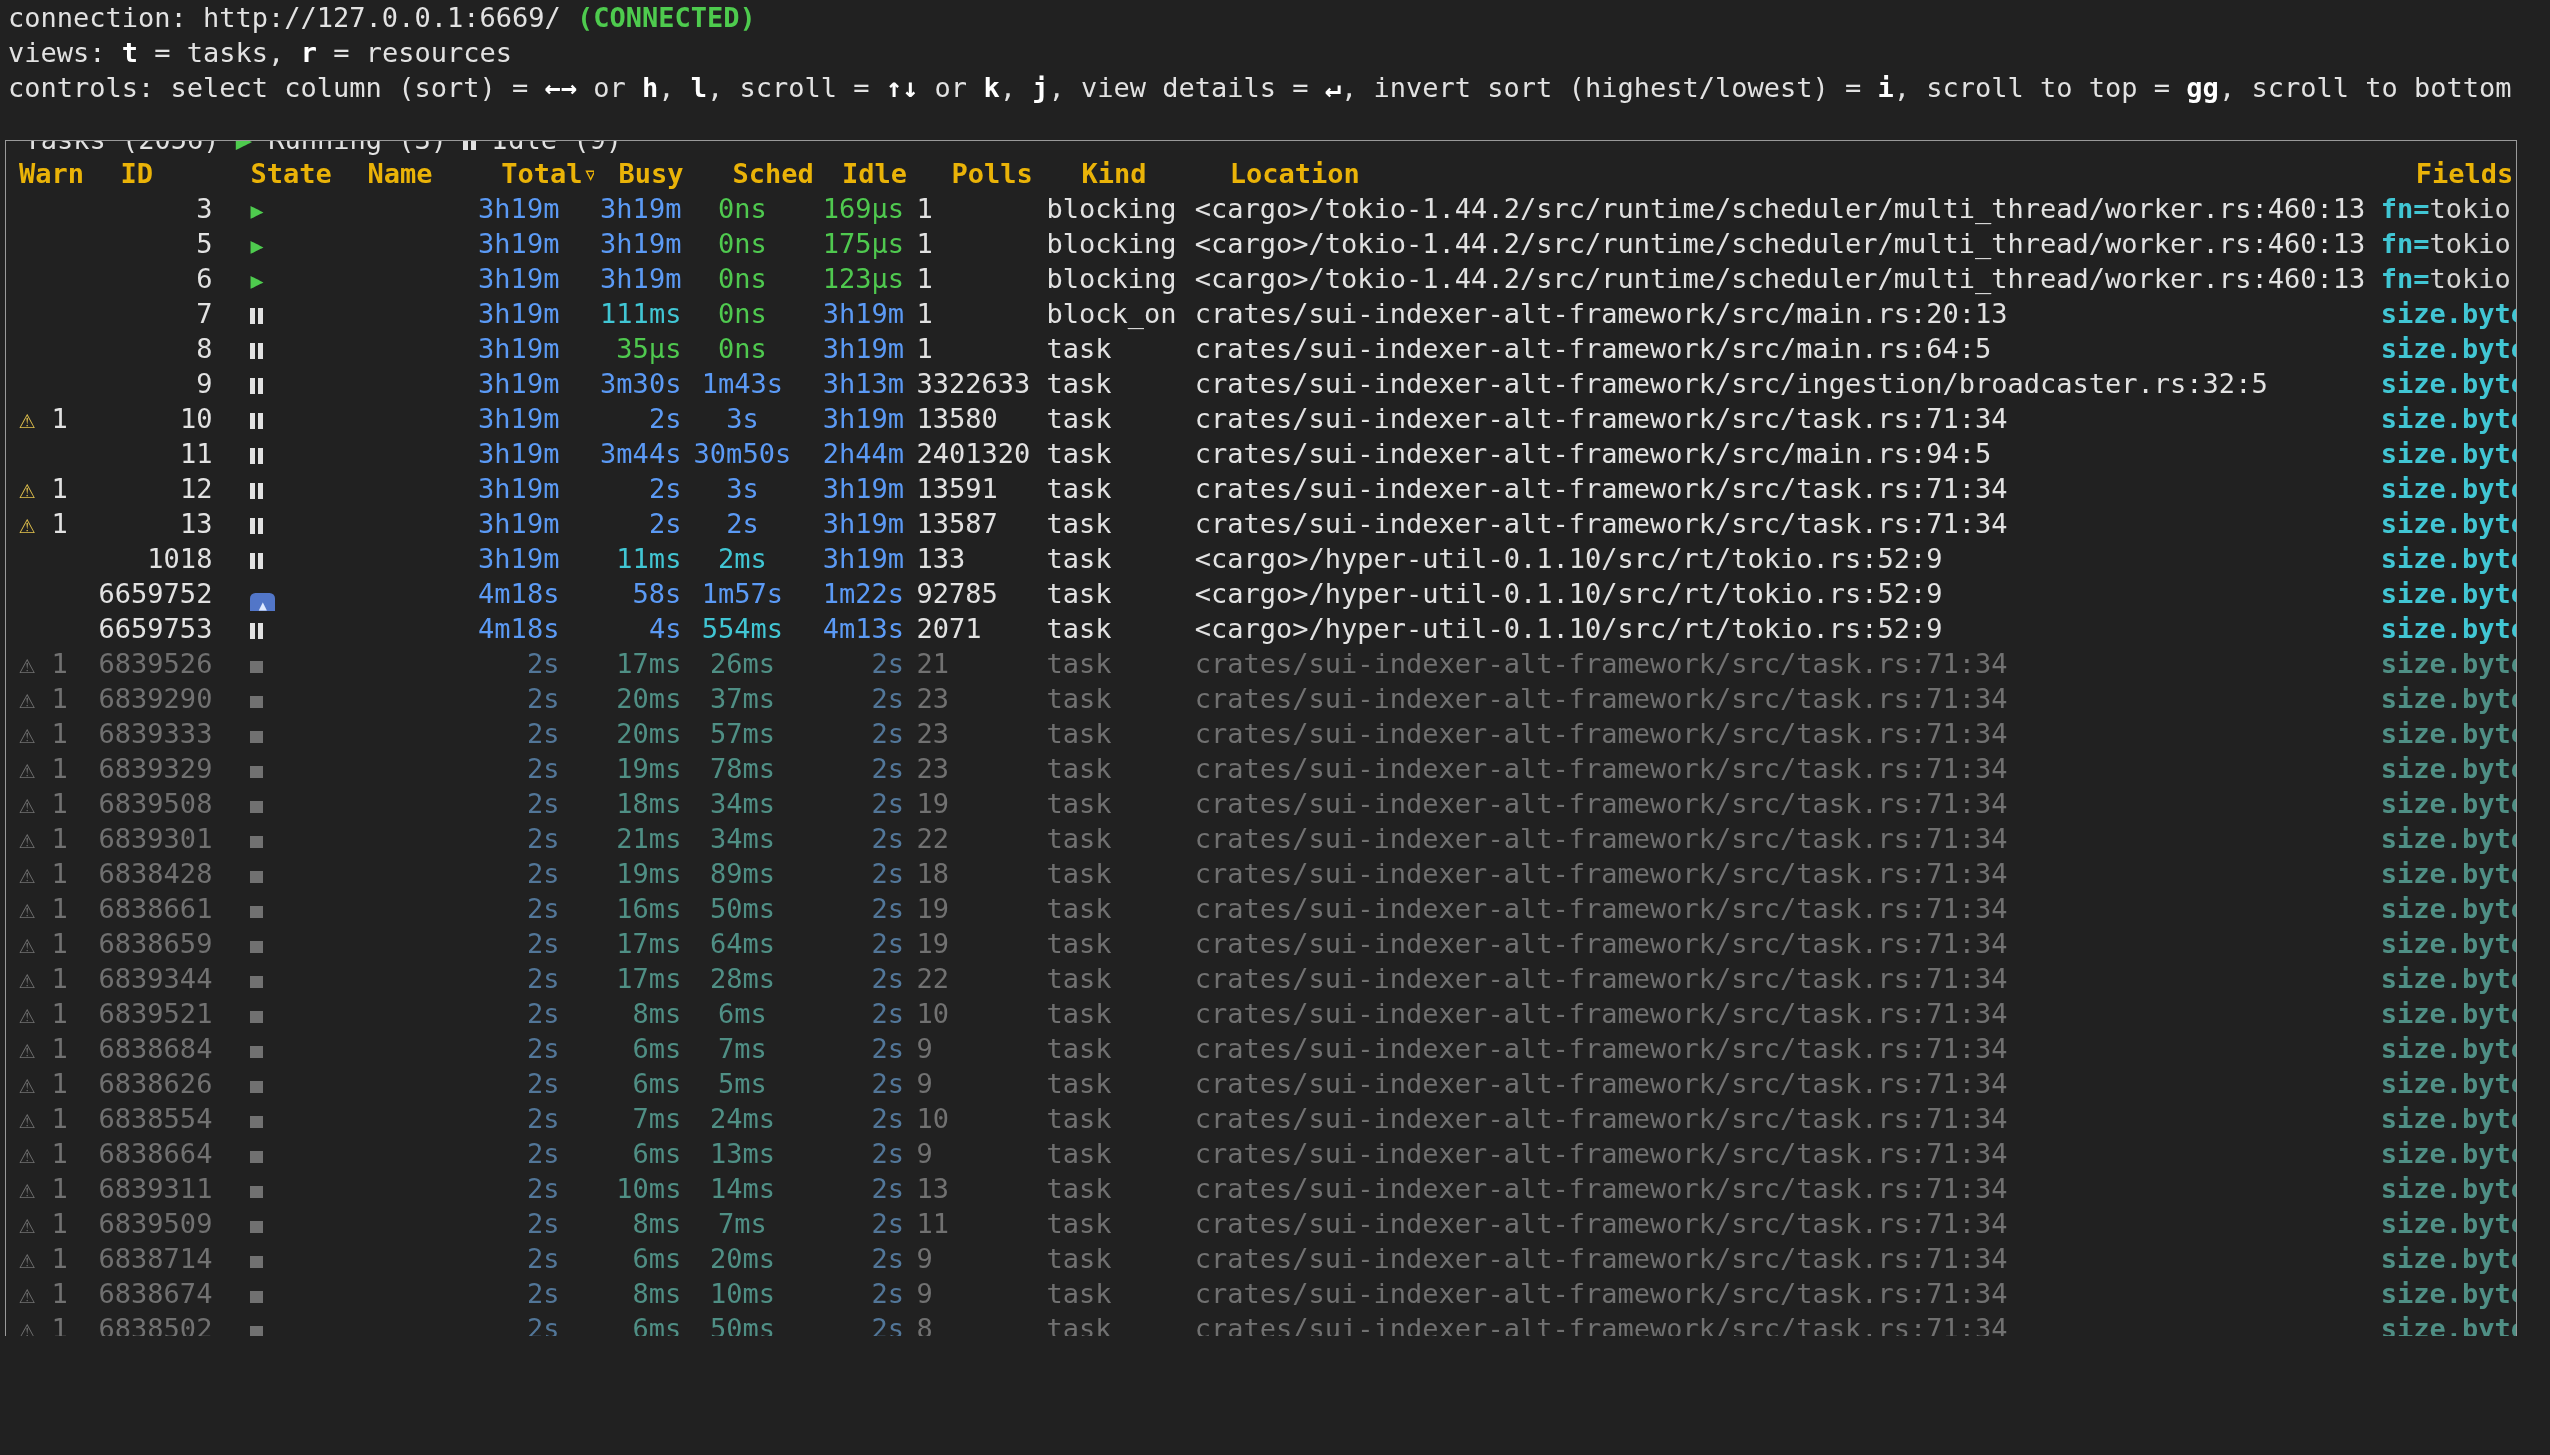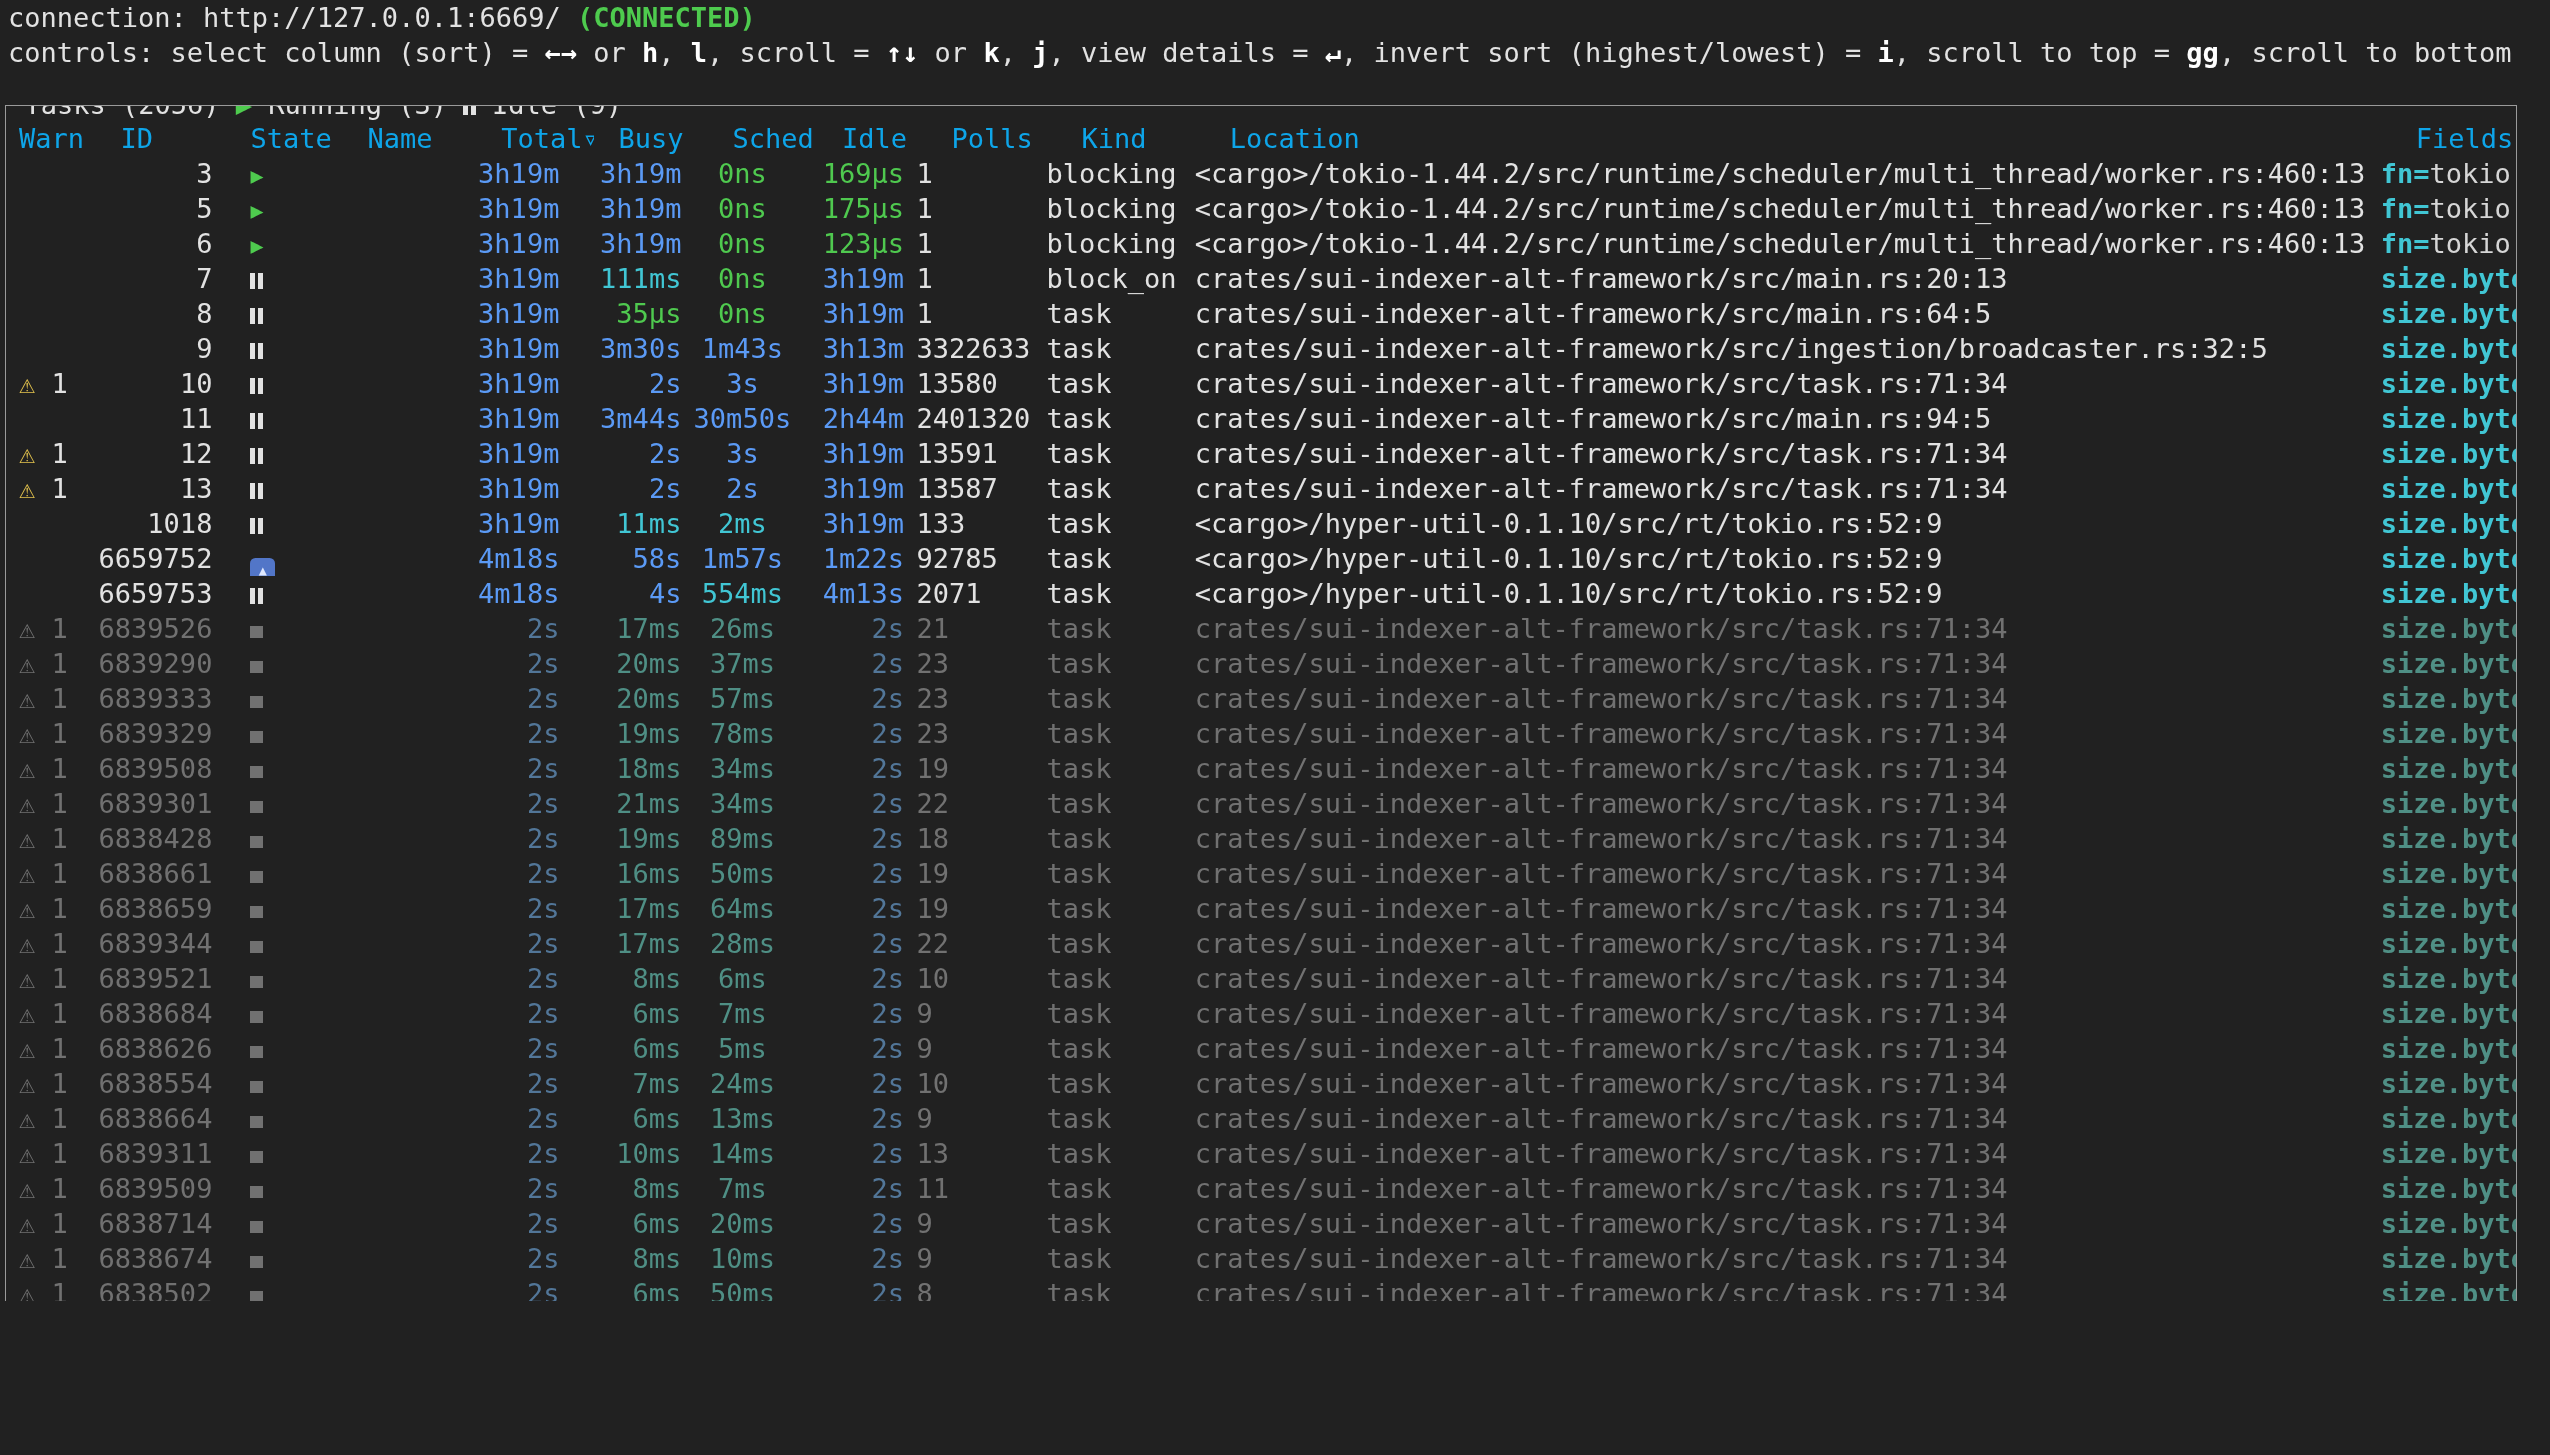--- a/index.html
+++ b/index.html
@@ -23,21 +23,21 @@
   .panel-title{
     position:absolute;top:-19px;left:10.8px;
     background:var(--background,#212121);
     padding:0 7.2px;height:35px;line-height:35px;white-space:pre;
   }
 
   .warn-line{padding-left:14.4px;}
   .warn-ic{color:var(--yellow,#e0c04d);}
 
   .hrow,.trow{display:flex;height:35px;line-height:35px;white-space:pre;}
-  .hrow{font-weight:normal;color:#0ea5e9;}
+  .hrow{font-weight:bold;color:#eab308;}
   .hrow>span,.trow>span{box-sizing:border-box;flex:0 0 auto;overflow:hidden;}
 
   .c-warn{width:85px;padding-left:12.6px;}
   .c-id{width:121px;text-align:right;}
   .c-state{width:155px;padding-left:38px;}
   .c-name{width:97px;}
   .c-total{width:95px;text-align:right;}
   .c-busy{width:122px;text-align:right;}
   .c-sched{width:122px;text-align:center;}
   .c-idle{width:106px;text-align:right;padding-right:5.4px;}
@@ -78,20 +78,21 @@
     vertical-align:-6.3px;
   }
   .st-done{display:inline-block;width:12.6px;height:12.6px;background:currentColor;}
 </style>
 </head>
 <body>
 
 <div class="term">
   <div class="top">
     <div class="line"><span>connection: http://127.0.0.1:6669/ </span><span class="green">(CONNECTED)</span></div>
+    <div class="line"><span>views: </span><span class="b">t</span><span> = tasks, </span><span class="b">r</span><span> = resources</span></div>
     <div class="line"><span>controls: select column (sort) = </span><span class="b">←→</span><span> or </span><span class="b">h</span><span>, </span><span class="b">l</span><span>, scroll = </span><span class="b">↑↓</span><span> or </span><span class="b">k</span><span>, </span><span class="b">j</span><span>, view details = </span><span class="b">↵</span><span>, invert sort (highest/lowest) = </span><span class="b">i</span><span>, scroll to top = </span><span class="b">gg</span><span>, scroll to bottom = </span></div>
   </div>
 
 
   <div class="panel tasks">
     <div class="panel-title"><span>Tasks (2056) </span><span class="green">▶</span><span> Running (3) </span><span class="pause-icon"></span><span> Idle (9)</span></div>
     <div class="hrow"><span class="hc c-warn">Warn</span><span class="hc c-id">ID</span><span class="hc c-state">State</span><span class="hc c-name">Name</span><span class="hc c-total">Total▿</span><span class="hc c-busy">Busy</span><span class="hc c-sched">Sched</span><span class="hc c-idle">Idle</span><span class="hc c-polls">Polls</span><span class="hc c-kind">Kind</span><span class="hc c-location">Location</span><span class="hc c-fields">Fields</span></div>
     <div>
         <div class="trow"><span class="c-warn"></span><span class="c-id">3</span><span class="c-state"><span class="st-run">▶</span></span><span class="c-name"></span><span class="c-total d-blue">3h19m</span><span class="c-busy d-blue">3h19m</span><span class="c-sched d-green">0ns</span><span class="c-idle d-green">169µs</span><span class="c-polls">1</span><span class="c-kind">blocking</span><span class="c-location">&lt;cargo&gt;/tokio-1.44.2/src/runtime/scheduler/multi_thread/worker.rs:460:13</span><span class="c-fields"><span class="fname">fn=</span><span class="fval">tokio::r</span></span></div>
         <div class="trow"><span class="c-warn"></span><span class="c-id">5</span><span class="c-state"><span class="st-run">▶</span></span><span class="c-name"></span><span class="c-total d-blue">3h19m</span><span class="c-busy d-blue">3h19m</span><span class="c-sched d-green">0ns</span><span class="c-idle d-green">175µs</span><span class="c-polls">1</span><span class="c-kind">blocking</span><span class="c-location">&lt;cargo&gt;/tokio-1.44.2/src/runtime/scheduler/multi_thread/worker.rs:460:13</span><span class="c-fields"><span class="fname">fn=</span><span class="fval">tokio::r</span></span></div>

